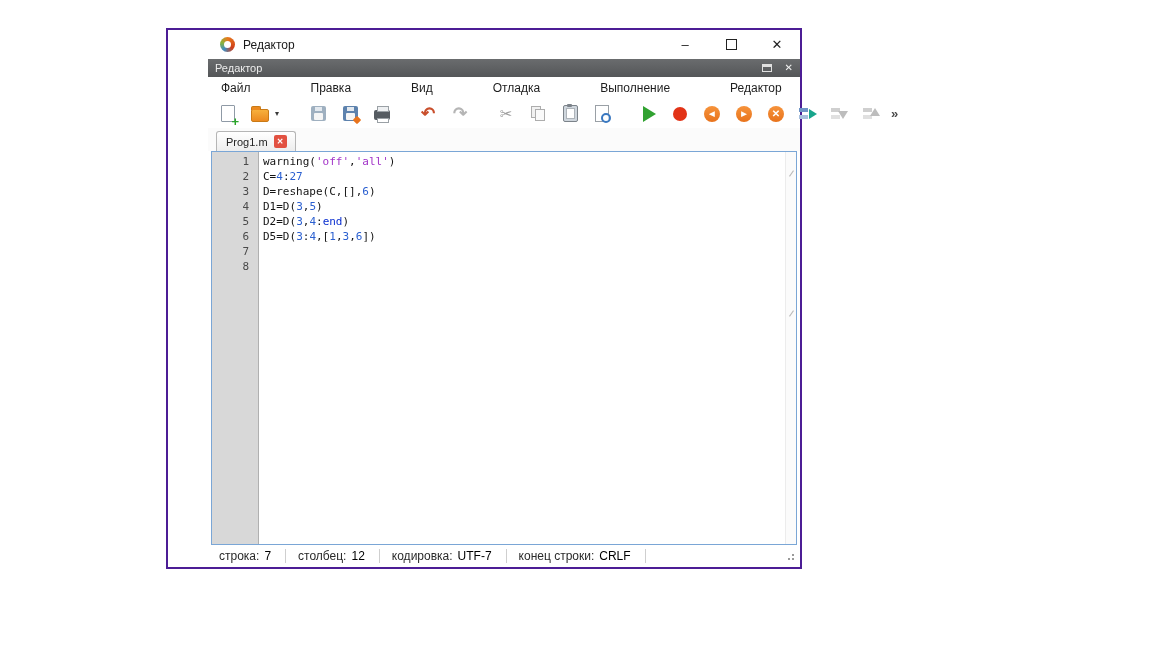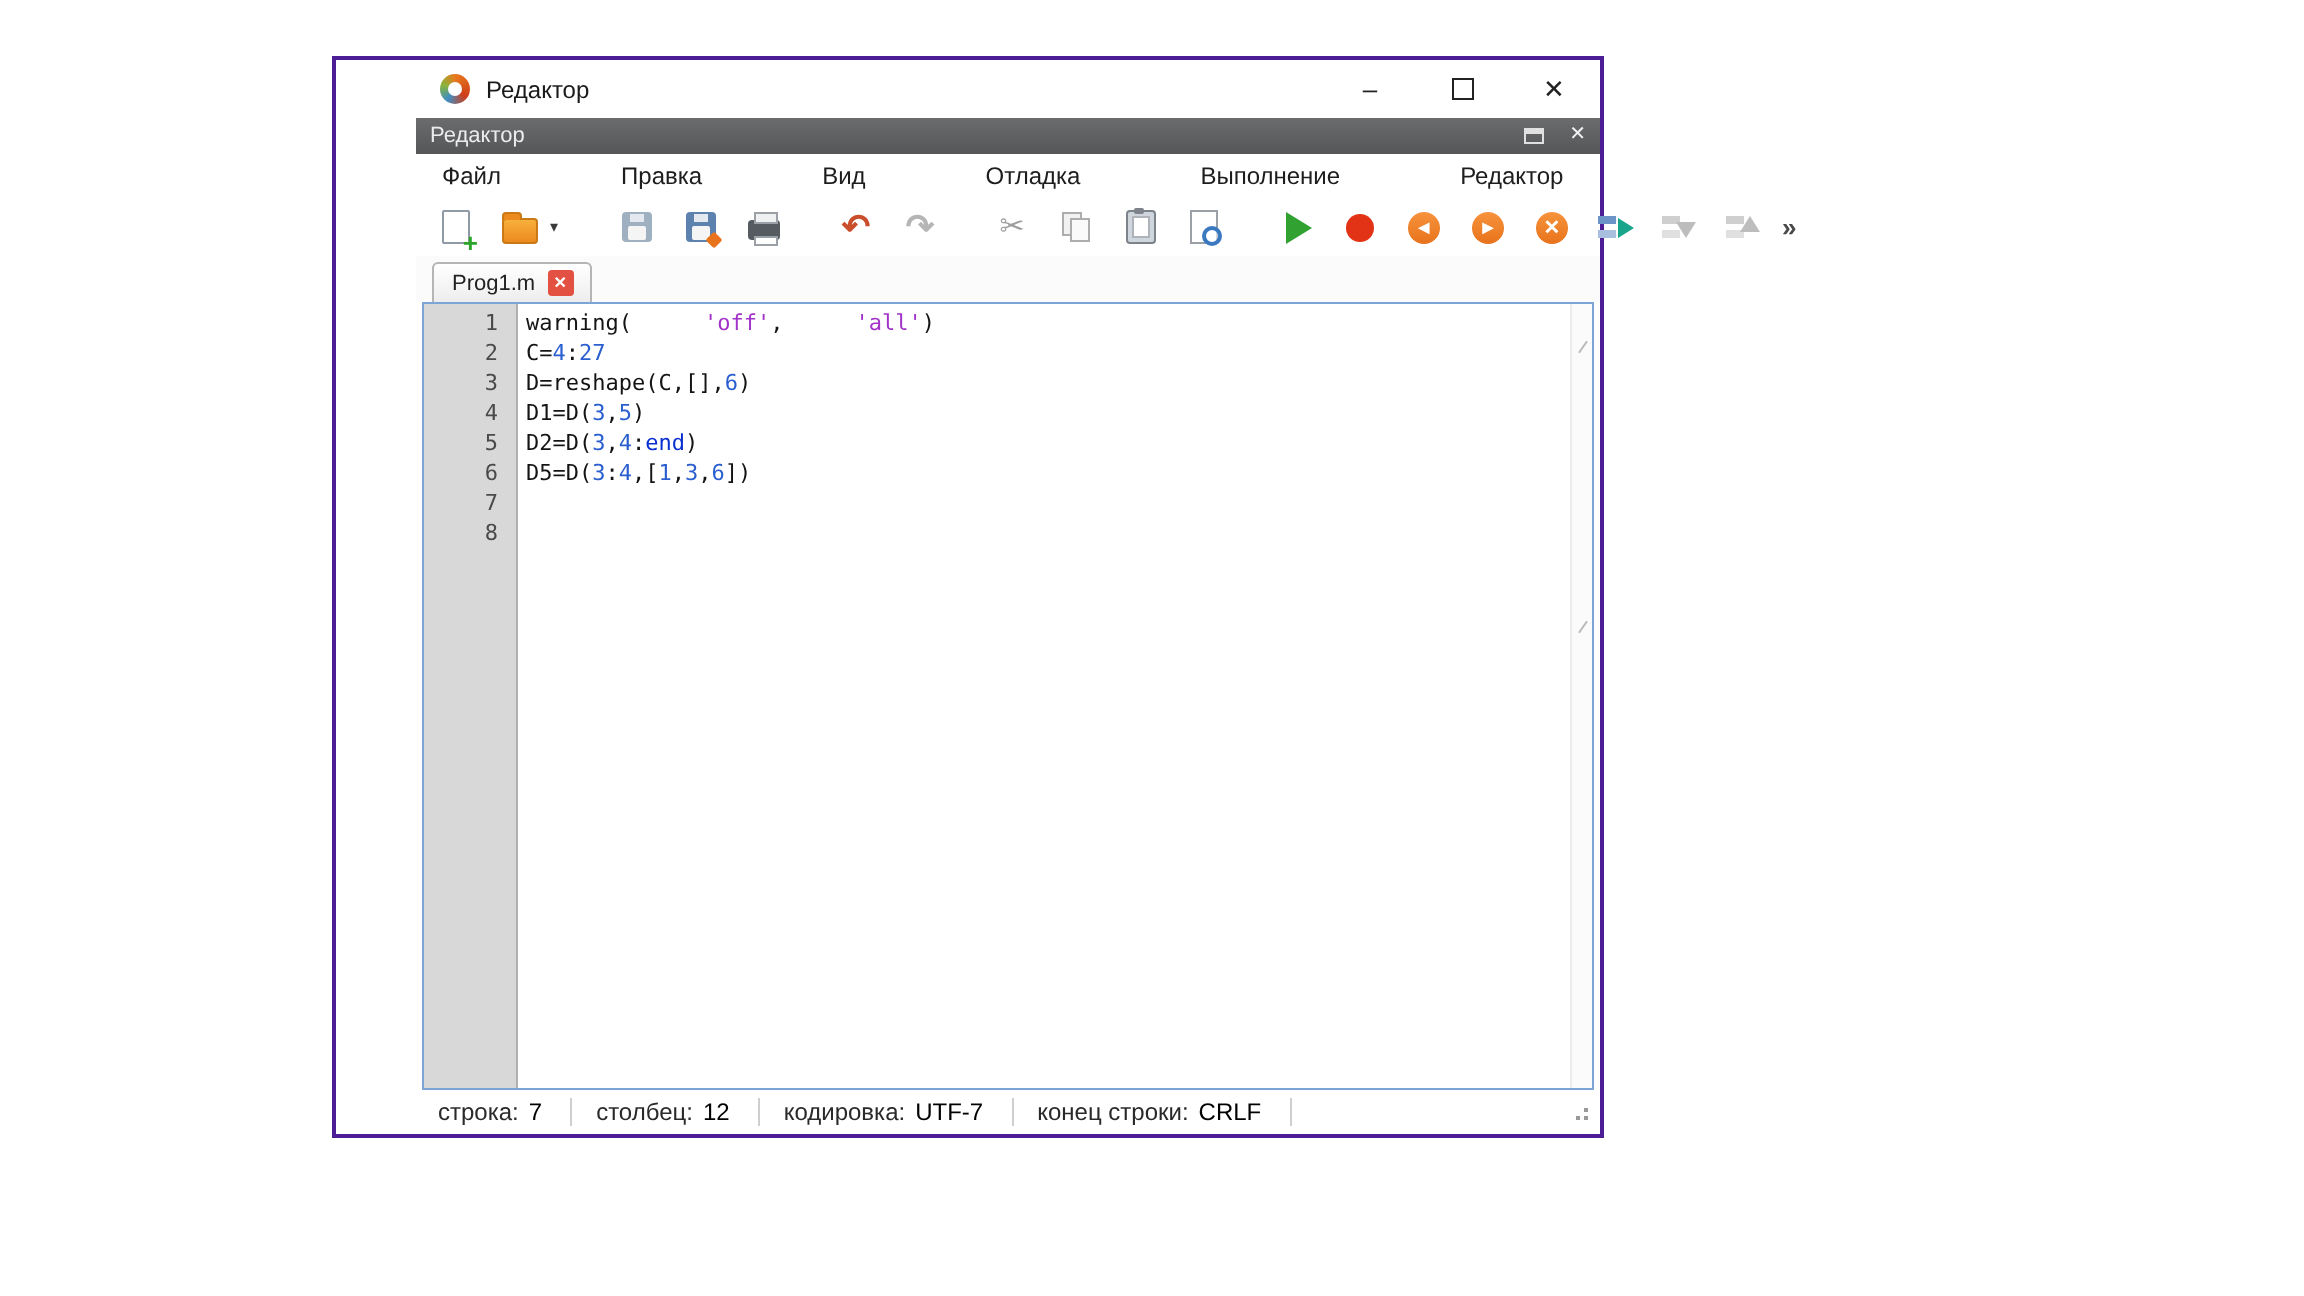--- a/index.html
+++ b/index.html
@@ -83,21 +83,21 @@
   
   .editor{flex:1;margin:0 3px;border:1px solid #7aa6d6;display:flex;position:relative;overflow:hidden;background:#fff;}
   .gutter{width:37px;flex:0 0 37px;background:#d8d8d8;border-right:1px solid #b0b0b0;
     font-family:"DejaVu Sans Mono",monospace;font-size:11px;color:#4a4a4a;text-align:right;padding:2px 9px 0 0;box-sizing:content-box;}
   .ln{height:15px;line-height:15px;}
   .code-pane{flex:1;position:relative;padding-top:2px;font-family:"DejaVu Sans Mono",monospace;font-size:11px;line-height:15px;}
   .col-guide{position:absolute;left:565px;top:0;bottom:0;width:1px;background:#dcdcdc;z-index:0;}
   .code-line{position:relative;z-index:1;height:15px;line-height:15px;padding-left:4px;white-space:pre;}
   .code-line.current{background:#e6e6e4;}
   .tok-plain{color:#141414;}
-  .tok-string{color:#a233c8;margin-left:36px;}
+  .tok-string{color:#a233c8;}
   .tok-number{color:#2a5fd0;}
   .tok-keyword{color:#0a2fd0;}
   .scrolltrack{width:10px;flex:0 0 10px;background:#fbfbfb;border-left:1px solid #ececec;position:relative;}
   .smark{position:absolute;left:2px;width:7px;height:1px;background:#b9b9b9;transform:rotate(-55deg);}
   .smark.m1{top:21px;} .smark.m2{top:161px;}
   
   .statusbar{height:22px;flex:0 0 22px;display:flex;align-items:center;padding-left:7px;background:#fff;font-size:12px;}
   .sb-group{display:flex;align-items:center;gap:5px;padding:0 4px;}
   .sb-label{color:#2a2a2a;text-align:center;}
   .sb-value{color:#000;}

